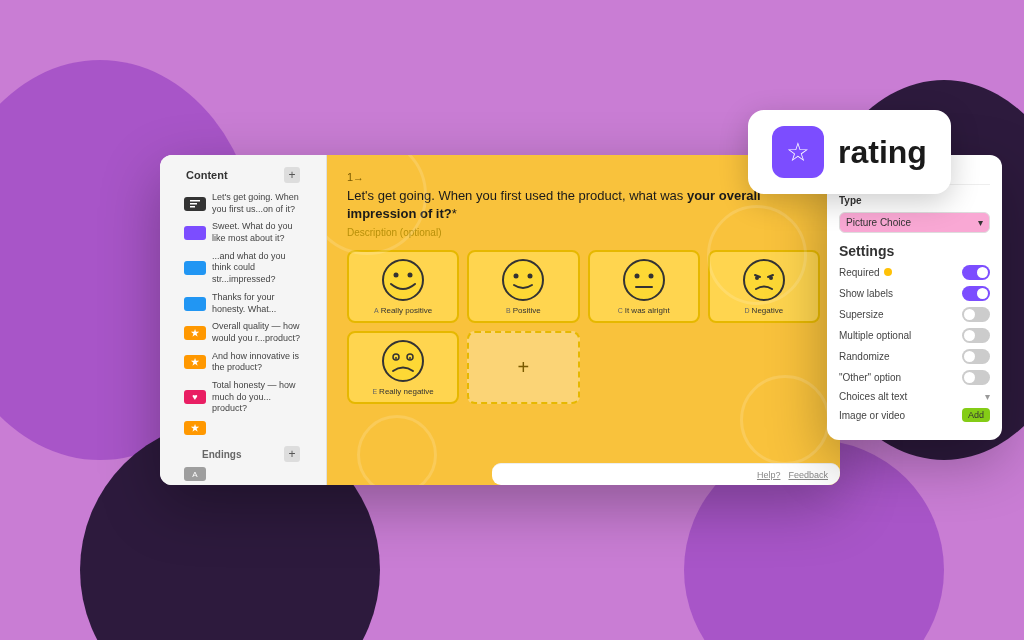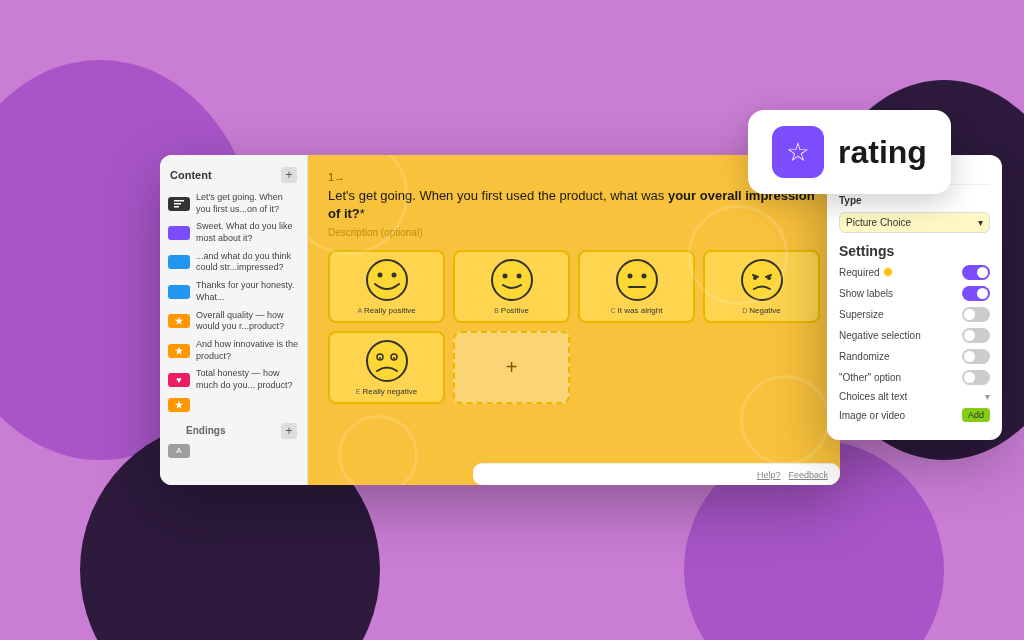--- a/index.html
+++ b/index.html
@@ -59,25 +59,25 @@
       height: 330px;
       background: #fff;
       border-radius: 12px;
       box-shadow: 0 20px 60px rgba(0,0,0,0.3);
       display: flex;
       overflow: hidden;
     }
 
     
     .sidebar {
-      width: 148px;
+      width: 167px;
       background: #f5f5f5;
       border-right: 1px solid #e0e0e0;
       flex-shrink: 0;
-      padding: 8px 0;
+      padding: 8px 16px;
       overflow-y: auto;
     }
     .sidebar-header {
       display: flex;
       align-items: center;
       justify-content: space-between;
       padding: 4px 10px 6px;
     }
     .sidebar-header-label {
       font-size: 11px;
@@ -309,21 +309,21 @@
     .panel-select-row {
       margin-bottom: 10px;
     }
     .panel-select {
       width: 100%;
       border: 1px solid #ddd;
       border-radius: 6px;
       padding: 4px 6px;
       font-size: 10px;
       color: #333;
-      background: #fef9c3;
+      background: #f9a8d4;
       cursor: pointer;
       display: flex;
       align-items: center;
       justify-content: space-between;
     }
 
     .settings-section-label {
       font-size: 14px;
       font-weight: 600;
       color: #333;
@@ -615,21 +615,21 @@
   </div>
 
   <div class="settings-row">
     <span class="settings-row-label">Supersize</span>
     <div class="toggle toggle-off">
         <div class="toggle-knob"></div>
       </div>
   </div>
 
   <div class="settings-row">
-    <span class="settings-row-label">Negative selection</span>
+    <span class="settings-row-label">Multiple optional</span>
     <div class="toggle toggle-off">
         <div class="toggle-knob"></div>
       </div>
   </div>
 
   <div class="settings-row">
     <span class="settings-row-label">Randomize</span>
     <div class="toggle toggle-off">
         <div class="toggle-knob"></div>
       </div>

